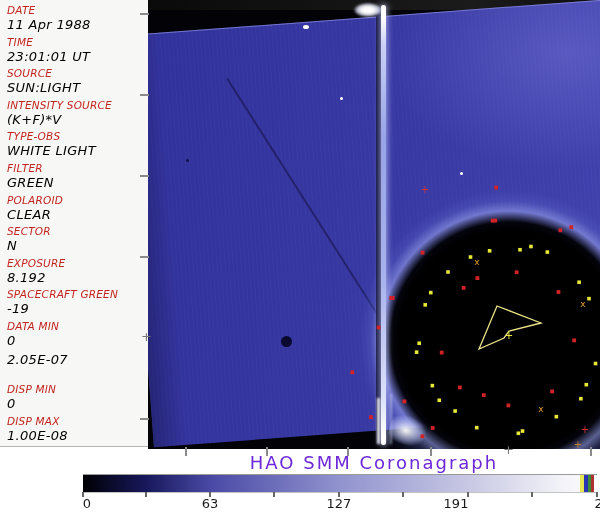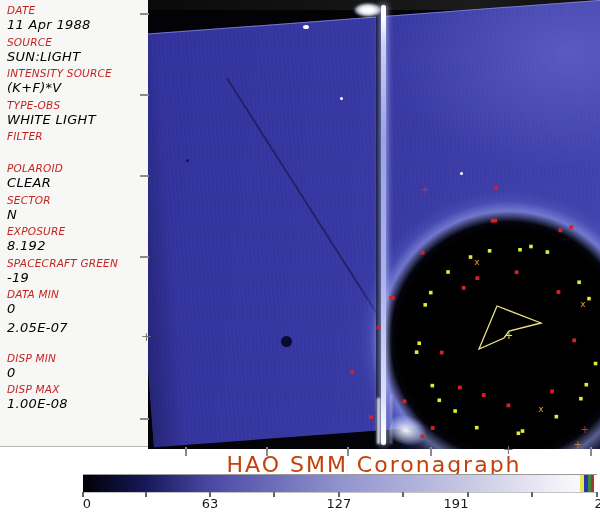--- a/index.html
+++ b/index.html
@@ -49,56 +49,61 @@
   .star{position:absolute;border-radius:50%;z-index:6;}
   .overlay-svg{position:absolute;left:0;top:0;z-index:7;pointer-events:none;}
 
   
   .rtickh{position:absolute;width:9px;height:2px;background:#8a8a8a;z-index:10;}
   .rtickv{position:absolute;width:2px;height:9px;background:#8a8a8a;z-index:10;}
   .rplus{position:absolute;color:#777;font-size:13px;line-height:10px;z-index:10;}
 
   
   .caption{position:absolute;left:148px;top:452px;width:452px;text-align:center;z-index:3;
-           font-size:22px;letter-spacing:2px;color:#c2410c;}
+           font-size:18px;letter-spacing:2px;color:#6d28d9;}
   .colorbar{position:absolute;left:83px;top:474px;width:514px;height:17px;z-index:3;
            border-top:1px solid #9a9a9a;border-bottom:1px solid #c2c2c2;}
   .stripe{position:absolute;top:0;height:100%;}
   .cbtick{position:absolute;top:492px;width:2px;height:5px;background:#666;z-index:3;}
   .cblabel{position:absolute;top:496px;font-size:13px;color:#1a1a1a;z-index:3;transform:translateX(-50%);}
 </style>
 </head>
 <body>
 
 <div class="app">
 
   <div class="sidebar">
     <div class="field">
       <div class="lbl">DATE</div>
       <div class="val">11 Apr 1988</div>
     </div>
 
+    <div class="field">
+      <div class="lbl">TIME</div>
+      <div class="val">23:01:01 UT</div>
+    </div>
 
     <div class="field">
       <div class="lbl">SOURCE</div>
       <div class="val">SUN:LIGHT</div>
     </div>
 
     <div class="field">
       <div class="lbl">INTENSITY SOURCE</div>
       <div class="val">(K+F)*V</div>
     </div>
 
     <div class="field">
       <div class="lbl">TYPE-OBS</div>
       <div class="val">WHITE LIGHT</div>
     </div>
 
     <div class="field">
       <div class="lbl">FILTER</div>
+      <div class="val">GREEN</div>
     </div>
 
     <div class="field">
       <div class="lbl">POLAROID</div>
       <div class="val">CLEAR</div>
     </div>
 
     <div class="field">
       <div class="lbl">SECTOR</div>
       <div class="val">N</div>

